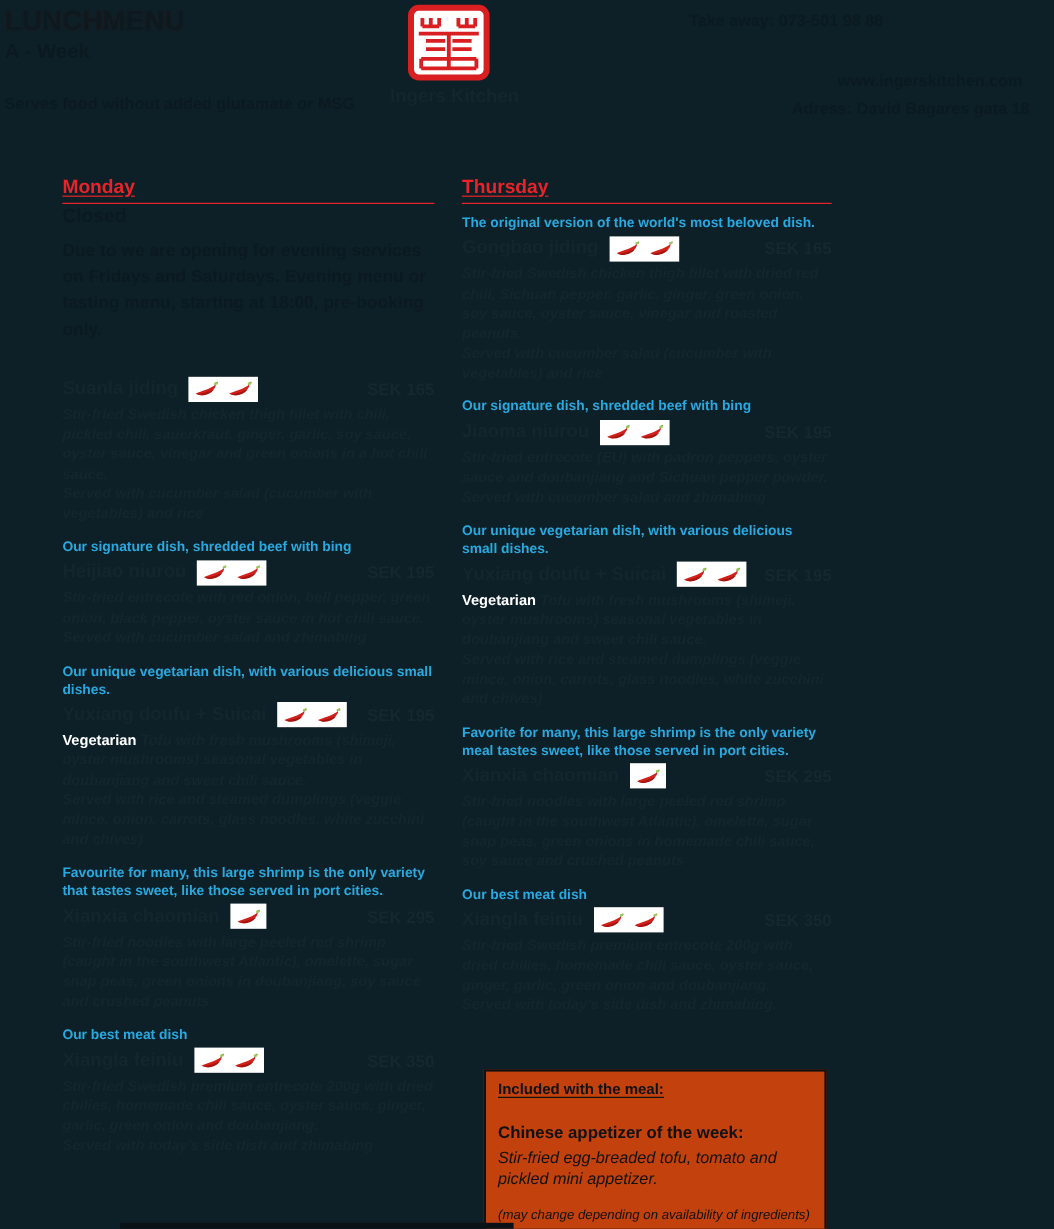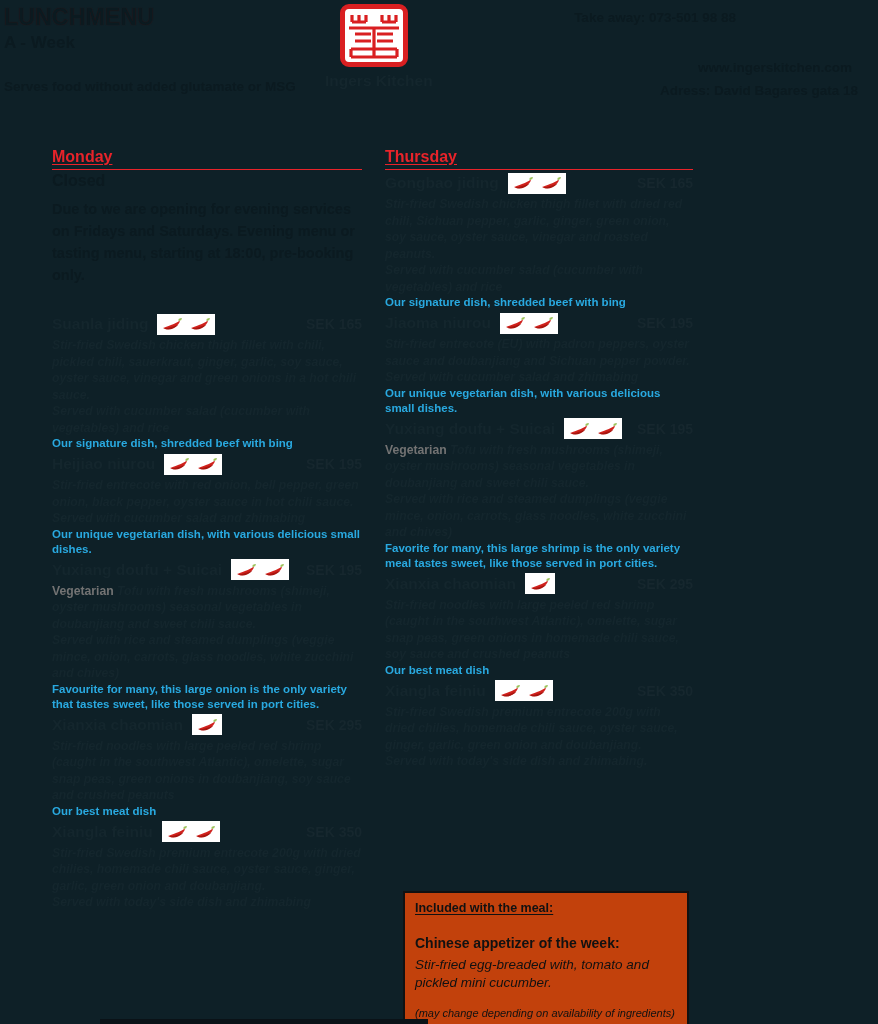--- a/index.html
+++ b/index.html
@@ -59,21 +59,21 @@
     border-bottom:1.6px solid #e8232a;
     padding-bottom:3px;margin-bottom:1px;line-height:18px;
   }
   .closed{font-size:16px;font-weight:bold;color:#0b1a20;margin:2px 0 8px 0;}
   .notice{
     font-size:14.5px;font-weight:bold;color:#0b1a20;line-height:22px;
   }
 
   .tag{
     color:#29a9e0;font-size:11.5px;font-weight:bold;line-height:15px;
-    margin-bottom:1px;
+    margin-top:13px;margin-bottom:1px;
   }
   .tag.first{margin-top:9px;}
 
   .dishrow{
     display:flex;align-items:center;position:relative;
     height:24px;margin-bottom:1px;
   }
   .dishname{
     font-size:15.5px;font-weight:bold;color:#14262d;
     white-space:nowrap;
@@ -85,21 +85,21 @@
   .chilis svg{display:block;}
   .chilis svg + svg{margin-left:6px;}
   .price{
     position:absolute;right:0;font-size:14px;font-weight:bold;color:#16272e;
     white-space:nowrap;
   }
   .desc{
     font-size:12.2px;font-style:italic;font-weight:bold;color:#14262d;
     line-height:16.5px;
   }
-  .vegetarian{color:#737373;font-style:normal;}
+  .vegetarian{color:#ffffff;font-style:normal;}
 
   
   .appbox{
     position:absolute;left:403px;top:891px;width:286px;
     background:#c2410c;border:2.5px solid #111;box-sizing:border-box;
     padding:8px 10px 10px 10px;
   }
   .app-incl{
     font-size:12.5px;font-weight:bold;color:#111;
     text-decoration:underline;text-underline-offset:2px;
@@ -216,21 +216,21 @@
                 <svg width="22" height="14" viewBox="0 0 22 14">
                   <path d="M2 11 C6 13.5 13 12 17 7.5 C18.6 5.7 19 4.2 18.6 3.4 C17 5 14 6.5 10 8 C6.6 9.3 3.8 10.2 2 11 Z" fill="#d0211c"></path>
                   <path d="M3 11.4 C7 13.8 13.4 12.2 17.3 7.8 C15.5 8.2 12 9.6 8.5 10.6 C6.2 11.2 4.3 11.4 3 11.4 Z" fill="#a7150f"></path>
                   <path d="M18.2 3.9 C18.9 3 19.8 2.3 20.8 2.1 L20.4 1.0 C19.1 1.4 18.1 2.3 17.4 3.4 Z" fill="#7fae3a"></path>
                   <ellipse cx="19" cy="2.6" rx="1.5" ry="1.0" fill="#9ec45a"></ellipse>
                 </svg>
               </span>
               <span class="price">SEK 195</span>
             </div>
             <div class="desc"><span class="vegetarian">Vegetarian</span> Tofu with fresh mushrooms (shimeji, oyster mushrooms) seasonal vegetables in doubanjiang and sweet chili sauce.<br>Served with rice and steamed dumplings (veggie mince, onion, carrots, glass noodles, white zucchini and chives)</div>
-            <div class="tag">Favourite for many, this large onion is the only variety that tastes sweet, like those served in port cities.</div>
+            <div class="tag">Favourite for many, this large shrimp is the only variety that tastes sweet, like those served in port cities.</div>
             <div class="dishrow">
               <span class="dishname">Xianxia chaomian</span>
               <span class="chilis">
                 <svg width="22" height="14" viewBox="0 0 22 14">
                   <path d="M2 11 C6 13.5 13 12 17 7.5 C18.6 5.7 19 4.2 18.6 3.4 C17 5 14 6.5 10 8 C6.6 9.3 3.8 10.2 2 11 Z" fill="#d0211c"></path>
                   <path d="M3 11.4 C7 13.8 13.4 12.2 17.3 7.8 C15.5 8.2 12 9.6 8.5 10.6 C6.2 11.2 4.3 11.4 3 11.4 Z" fill="#a7150f"></path>
                   <path d="M18.2 3.9 C18.9 3 19.8 2.3 20.8 2.1 L20.4 1.0 C19.1 1.4 18.1 2.3 17.4 3.4 Z" fill="#7fae3a"></path>
                   <ellipse cx="19" cy="2.6" rx="1.5" ry="1.0" fill="#9ec45a"></ellipse>
                 </svg>
               </span>
@@ -258,20 +258,21 @@
             </div>
             <div class="desc">Stir-fried Swedish premium entrecote 200g with dried chilies, homemade chili sauce, oyster sauce, ginger, garlic, green onion and doubanjiang.<br>Served with today's side dish and zhimabing</div>
           </div>
       </div>
     </div>
 
     <div class="col col-right">
       <div>
         <div class="dayhead">Thursday</div>
         <div id="wednesday-dishes">
+            <div class="tag first">The original version of the world's most beloved dish.</div>
             <div class="dishrow">
               <span class="dishname">Gongbao jiding</span>
               <span class="chilis">
                 <svg width="22" height="14" viewBox="0 0 22 14">
                   <path d="M2 11 C6 13.5 13 12 17 7.5 C18.6 5.7 19 4.2 18.6 3.4 C17 5 14 6.5 10 8 C6.6 9.3 3.8 10.2 2 11 Z" fill="#d0211c"></path>
                   <path d="M3 11.4 C7 13.8 13.4 12.2 17.3 7.8 C15.5 8.2 12 9.6 8.5 10.6 C6.2 11.2 4.3 11.4 3 11.4 Z" fill="#a7150f"></path>
                   <path d="M18.2 3.9 C18.9 3 19.8 2.3 20.8 2.1 L20.4 1.0 C19.1 1.4 18.1 2.3 17.4 3.4 Z" fill="#7fae3a"></path>
                   <ellipse cx="19" cy="2.6" rx="1.5" ry="1.0" fill="#9ec45a"></ellipse>
                 </svg>
                 <svg width="22" height="14" viewBox="0 0 22 14">
@@ -359,18 +360,18 @@
             </div>
             <div class="desc">Stir-fried Swedish premium entrecote 200g with dried chilies, homemade chili sauce, oyster sauce, ginger, garlic, green onion and doubanjiang.<br>Served with today's side dish and zhimabing.</div>
           </div>
       </div>
     </div>
   </div>
 
   <div class="appbox">
     <div class="app-incl">Included with the meal:</div>
     <div class="app-title">Chinese appetizer of the week:</div>
-    <div class="app-desc">Stir-fried egg-breaded with, tomato and pickled mini cucumber.</div>
+    <div class="app-desc">Stir-fried egg-breaded tofu, tomato and pickled mini appetizer.</div>
     <div class="app-note">(may change depending on availability of ingredients)</div>
   </div>
 
   <div class="bottombar"></div>
 </div>
 
 </body></html>

